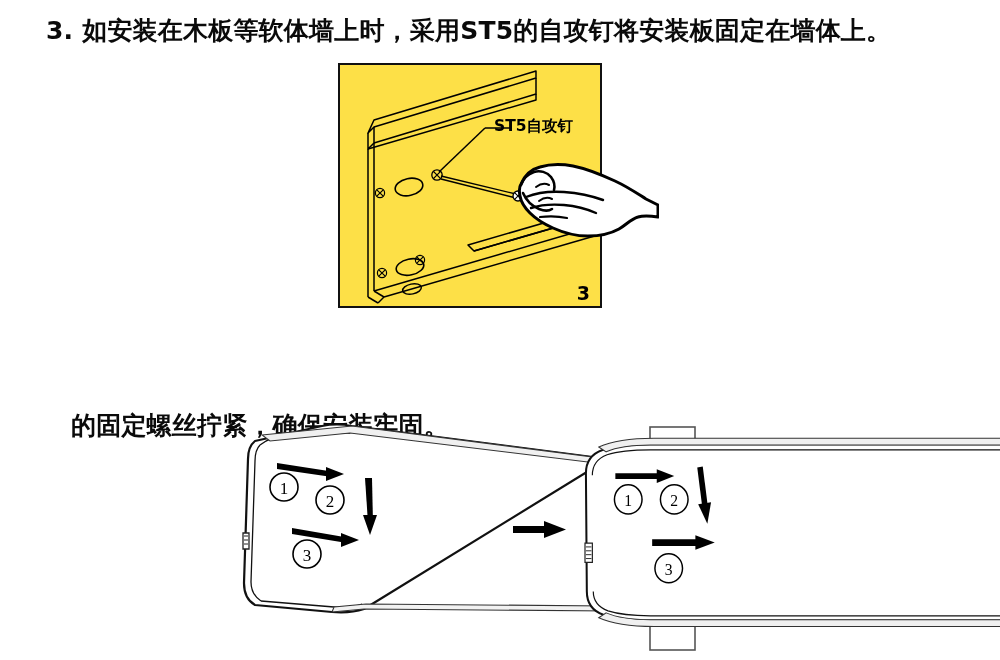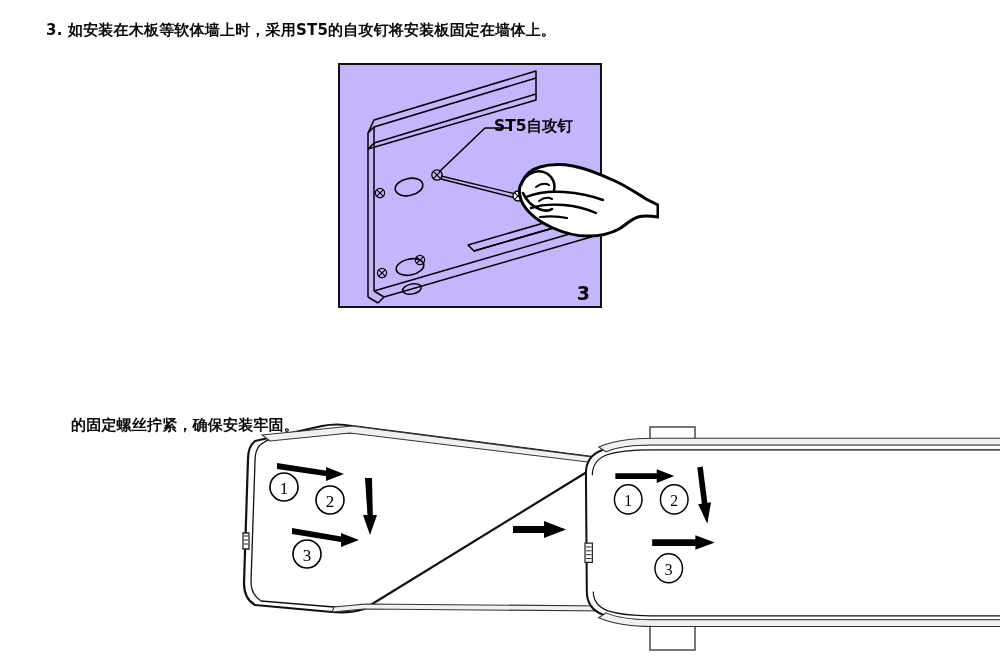--- a/index.html
+++ b/index.html
@@ -14,21 +14,21 @@
     overflow: hidden;
     font-family: "Liberation Serif", "DejaVu Serif", serif;
     color: #000000;
   }
 
   
   .instruction {
     position: absolute;
     font-family: "DejaVu Sans", "Liberation Sans", sans-serif;
     font-weight: bold;
-    font-size: 15px;
+    font-size: 25px;
     line-height: 33px;
     color: #0a0a0a;
     letter-spacing: 0.2px;
     white-space: pre;
   }
   #step3-text {
     left: 46px;
     top: 14px;
   }
   #step4-text {
@@ -41,21 +41,21 @@
   }
 
   
   #figure1 {
     position: absolute;
     left: 338px;
     top: 63px;
     width: 264px;
     height: 245px;
     border: 2.5px solid #111;
-    background: #c4b5fd;
+    background: #fde047;
     box-sizing: border-box;
   }
   #figure1 svg { display: block; }
   #fig1-number {
     position: absolute;
     right: 10px;
     bottom: 2px;
     font-family: "DejaVu Sans", "Liberation Sans", sans-serif;
     font-weight: bold;
     font-size: 19px;

